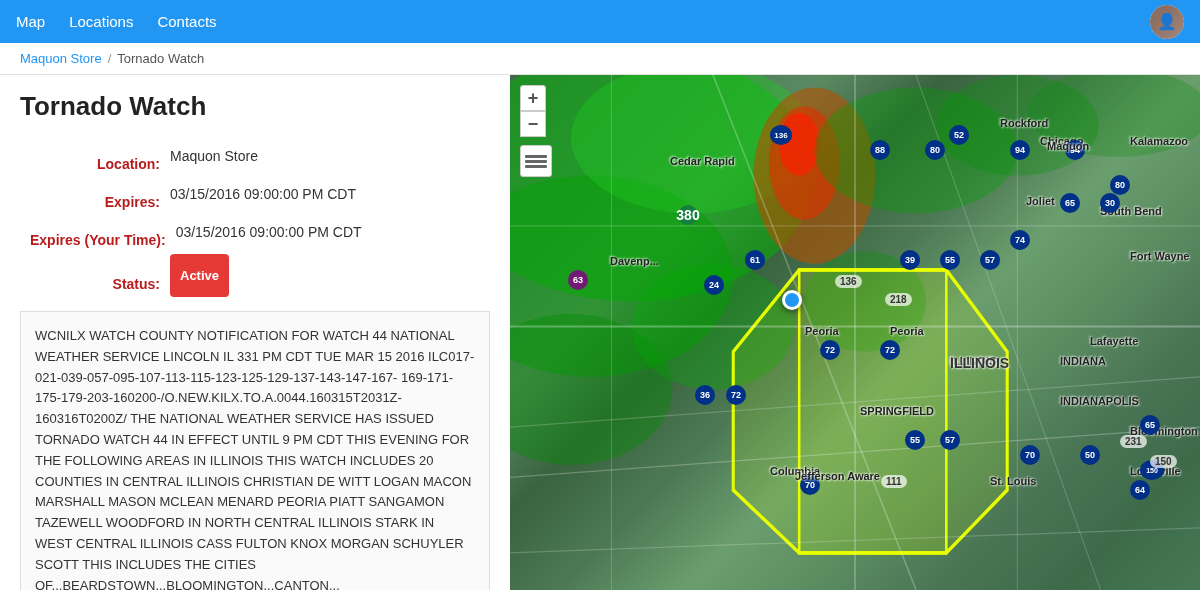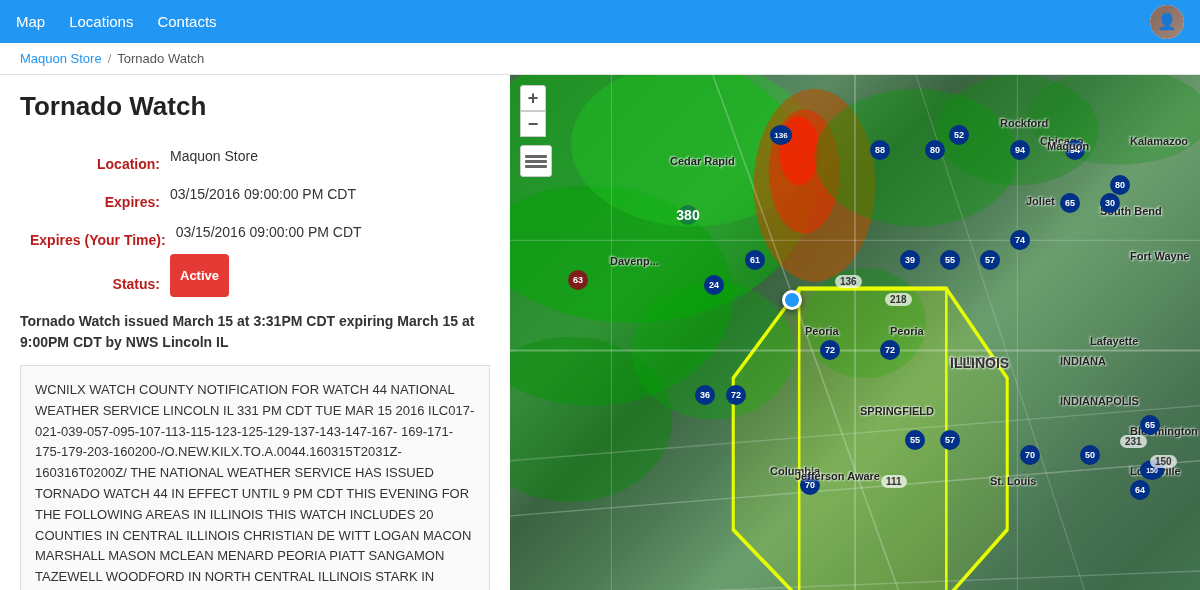--- a/index.html
+++ b/index.html
@@ -329,21 +329,20 @@
       <div class="info-row">
         <span class="info-label">Expires (Your Time):</span>
         <span class="info-value">03/15/2016 09:00:00 PM CDT</span>
       </div>
       <div class="info-row">
         <span class="info-label">Status:</span>
         <span class="status-badge">Active</span>
       </div>
     </div>
 
-    <p class="alert-summary">Tornado Watch issued March 15 at 3:31PM CDT expiring March 15 at 9:00PM CDT by NWS Lincoln IL</p>
 
     <div class="alert-body">WCNILX WATCH COUNTY NOTIFICATION FOR WATCH 44 NATIONAL WEATHER SERVICE LINCOLN IL 331 PM CDT TUE MAR 15 2016 ILC017-021-039-057-095-107-113-115-123-125-129-137-143-147-167- 169-171-175-179-203-160200-/O.NEW.KILX.TO.A.0044.160315T2031Z-160316T0200Z/ THE NATIONAL WEATHER SERVICE HAS ISSUED TORNADO WATCH 44 IN EFFECT UNTIL 9 PM CDT THIS EVENING FOR THE FOLLOWING AREAS IN ILLINOIS THIS WATCH INCLUDES 20 COUNTIES IN CENTRAL ILLINOIS CHRISTIAN DE WITT LOGAN MACON MARSHALL MASON MCLEAN MENARD PEORIA PIATT SANGAMON TAZEWELL WOODFORD IN NORTH CENTRAL ILLINOIS STARK IN WEST CENTRAL ILLINOIS CASS FULTON KNOX MORGAN SCHUYLER SCOTT THIS INCLUDES THE CITIES OF...BEARDSTOWN...BLOOMINGTON...CANTON... CLINTON...DECATUR...EAST PEORIA...EUREKA...GALESBURG... GROVELAND...HAVANA...JACKSONVILLE...LACON...LINCOLN... MONTICELLO...MORTON...NORMAL...PEKIN...PEORIA...PETERSBURG... RUSHVILLE...SPRINGFIELD...TAYLORVILLE...TOULON... WASHINGTON AND WINCHESTER.</div>
   </div>
 
   <div class="map-panel">
     <div class="map-container">
 
       <div class="map-bg"></div>
 
       <svg class="map-svg" viewBox="0 0 680 450" preserveAspectRatio="none">
@@ -395,21 +394,21 @@
       <span class="city-label" style="top:390px; left:260px;">Columbia</span>
       <span class="city-label" style="top:400px; left:480px;">St. Louis</span>
       <span class="city-label" style="top:350px; left:620px;">Bloomington</span>
       <span class="city-label" style="top:390px; left:620px;">Louisville</span>
       <span class="city-label" style="top:60px; left:620px;">Kalamazoo</span>
       <span class="city-label" style="top:280px; left:440px;">ILLINOIS</span>
       <span class="city-label" style="top:280px; left:440px; font-size:14px; font-weight:bold; color:#333;">ILLINOIS</span>
       <span class="city-label" style="top:280px; left:550px;">INDIANA</span>
 
       <div style="position:absolute; top:195px; left:58px; z-index:6;">
-        <div class="interstate" style="background:#7f1d1d; color:white;">63</div>
+        <div class="interstate" style="background:#701a75; color:white;">63</div>
       </div>
       <div style="position:absolute; top:130px; left:168px; z-index:6;">
         <div class="interstate" style="background:#15803d; color:white; font-size:14px;">380</div>
       </div>
       <div style="position:absolute; top:175px; left:235px; z-index:6;">
         <div class="interstate" style="background:#003087; color:white;">61</div>
       </div>
       <div style="position:absolute; top:175px; left:390px; z-index:6;">
         <div class="interstate">39</div>
       </div>

